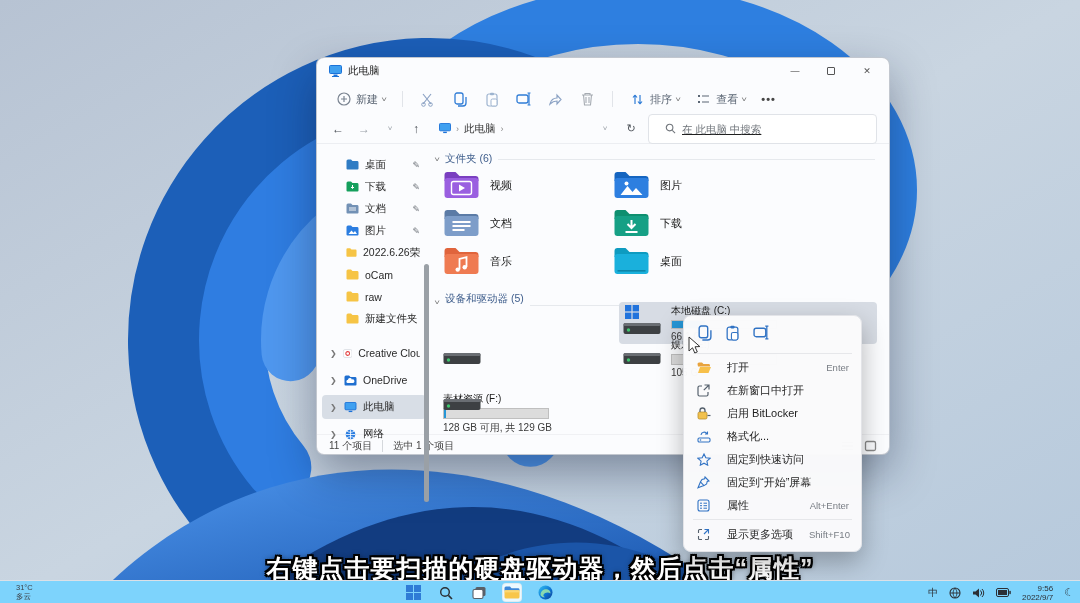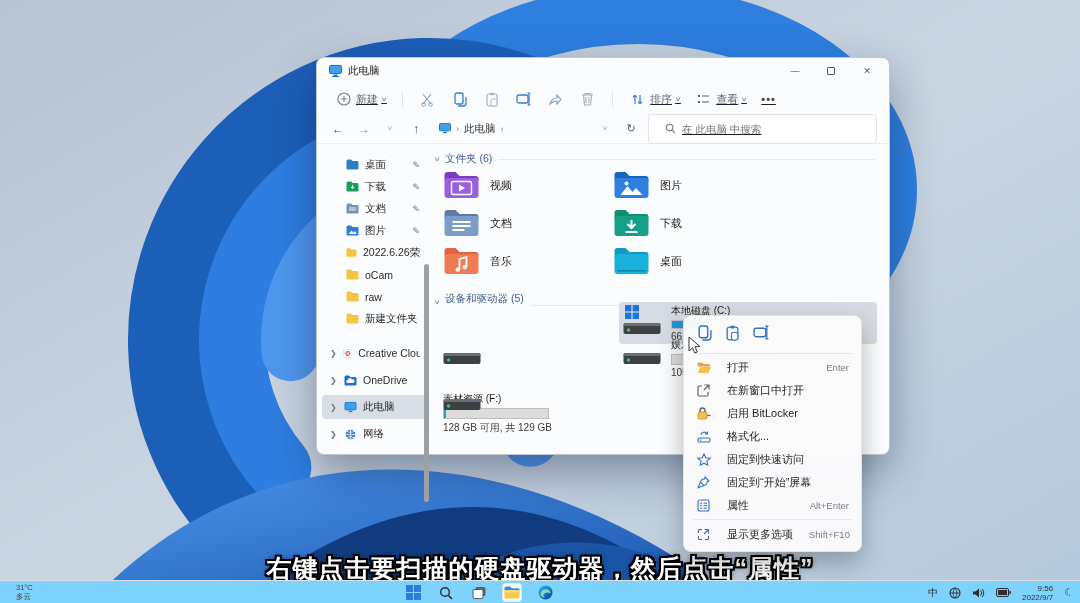--- a/index.html
+++ b/index.html
@@ -12,21 +12,21 @@
   
   .window { position:absolute; left:316px; top:57px; width:574px; height:398px;
     background:#fbfcfe; border:1px solid rgba(90,100,120,.35); border-radius:8px;
     box-shadow:0 18px 45px rgba(10,20,50,.38); color:#1f1f1f; font-size:11px; }
   .titlebar { height:26px; display:flex; align-items:center; padding:0 4px 0 12px; }
   .titlebar .title { font-size:10.5px; color:#222; margin-left:6px; }
   .caption { margin-left:auto; display:flex; }
   .cap-btn { width:36px; height:24px; display:flex; align-items:center; justify-content:center; color:#555; font-size:9px; }
   .cap-box { width:8px; height:8px; border:1px solid #555; border-radius:1px; }
 
-  .toolbar { height:30px; display:flex; align-items:center; padding:0 14px; gap:7px;text-decoration:underline; }
+  .toolbar { height:30px; display:flex; align-items:center; padding:0 14px; gap:7px; }
   .tb-btn { display:flex; align-items:center; gap:4px; color:#5a6573; font-size:11px; padding:3px 4px; border-radius:4px; }
   .tb-ico { width:17px; height:17px; display:flex; align-items:center; justify-content:center; }
   .tb-sep { width:1px; height:16px; background:#e1e4e9; margin:0 5px; }
   .chev { font-size:7px; color:#777; transform:scaleX(1.4); }
   .dots { color:#444; letter-spacing:1px; font-weight:bold; }
 
   .addressbar { height:30px; display:flex; align-items:center; padding:0 12px; gap:8px; border-bottom:1px solid #eceef2; }
   .nav-ico { color:#4a4f56; font-size:12px; width:18px; text-align:center; }
   .nav-ico.dim { color:#9aa0a7; font-size:8px; }
   .crumb { width:155px; height:22px; display:flex; align-items:center; gap:5px; padding:0 6px; border-radius:4px; font-size:10.5px; color:#333; }
@@ -485,20 +485,33 @@
           <span class="d-name">素材资源 (F:)</span>
           <div class="d-bar">
               <div class="d-fill fill-f"></div>
             </div>
           <span class="d-info">128 GB 可用, 共 129 GB</span>
         </div>
       </div>
     </div>
   </div>
 
+  <div class="statusbar">
+    <span>11 个项目</span>
+    <div class="st-sep"></div>
+    <span>选中 1 个项目</span>
+    <div class="st-views">
+      <svg width="13" height="12" viewBox="0 0 13 12">
+          <path d="M1 2.5h11M1 6h11M1 9.5h11" stroke="#888" stroke-width="1.4"></path>
+        </svg>
+      <svg width="13" height="12" viewBox="0 0 13 12">
+          <rect x="1.5" y="1.5" width="10" height="9" rx="1.5" fill="none" stroke="#888" stroke-width="1.3"></rect>
+        </svg>
+    </div>
+  </div>
 </div>
 
 <div class="ctx">
   <div class="ctx-iconrow">
     <span>
       <svg width="15" height="16" viewBox="0 0 14 15">
           <rect x="2" y="1" width="8" height="11" rx="2" fill="none" stroke="#3173c4" stroke-width="1.3"></rect>
           <path d="M5 14h5a3 3 0 0 0 3-3V5" fill="none" stroke="#3173c4" stroke-width="1.3"></path>
         </svg></span>
     <span>

